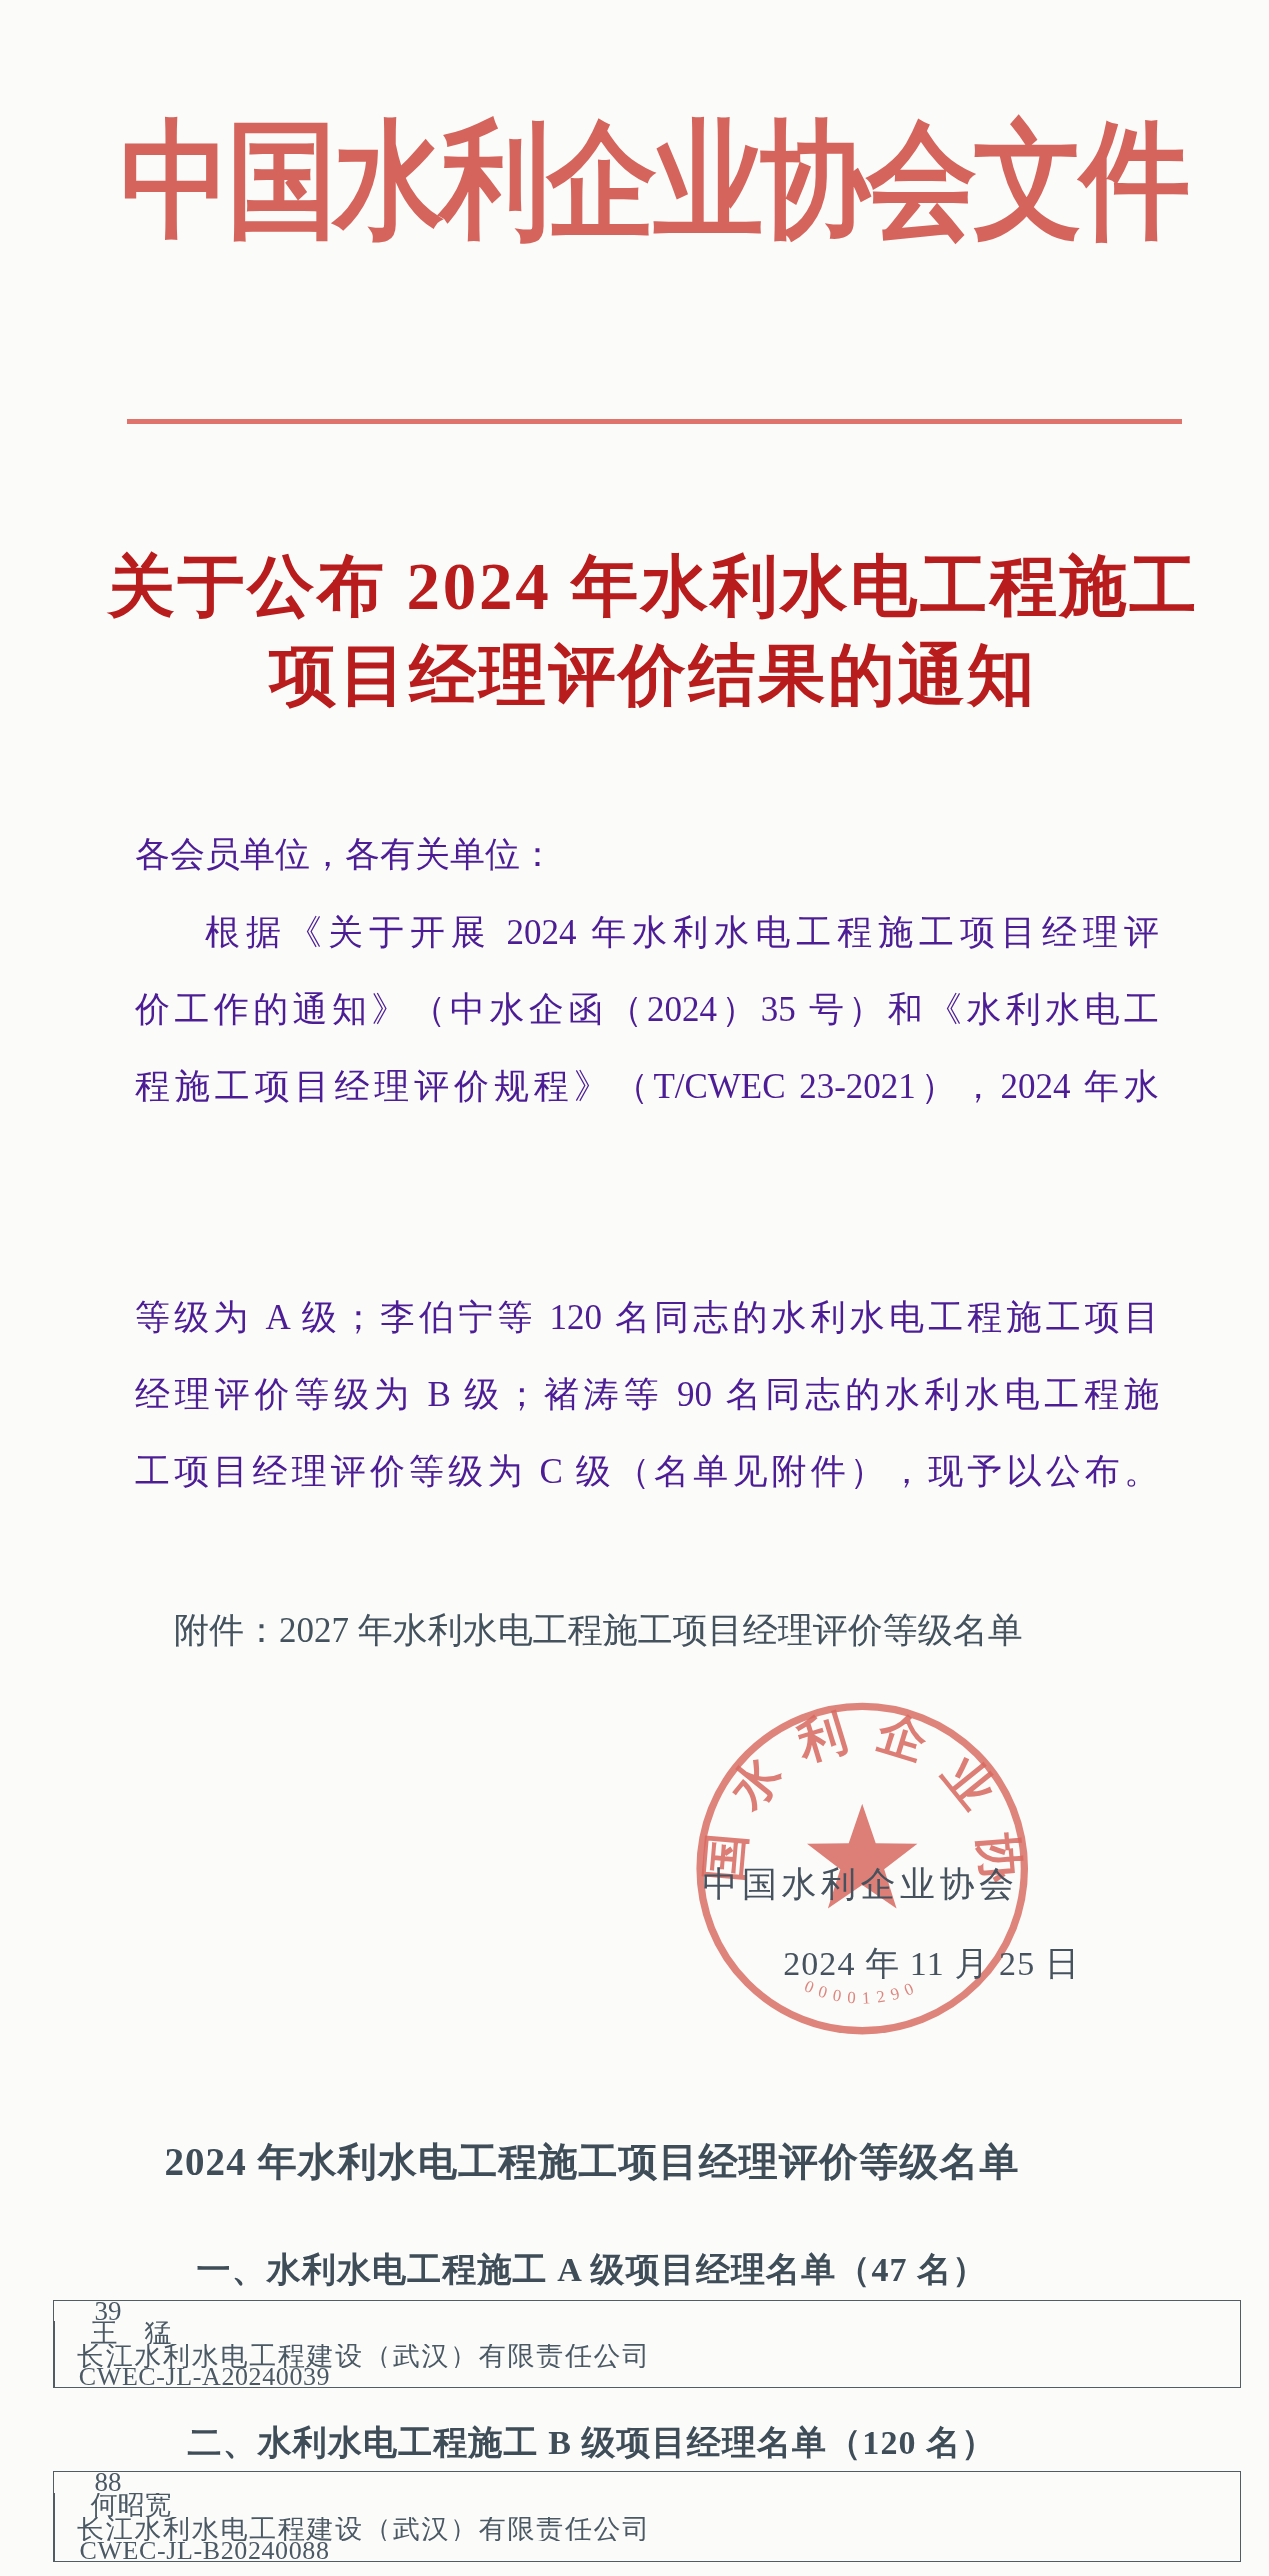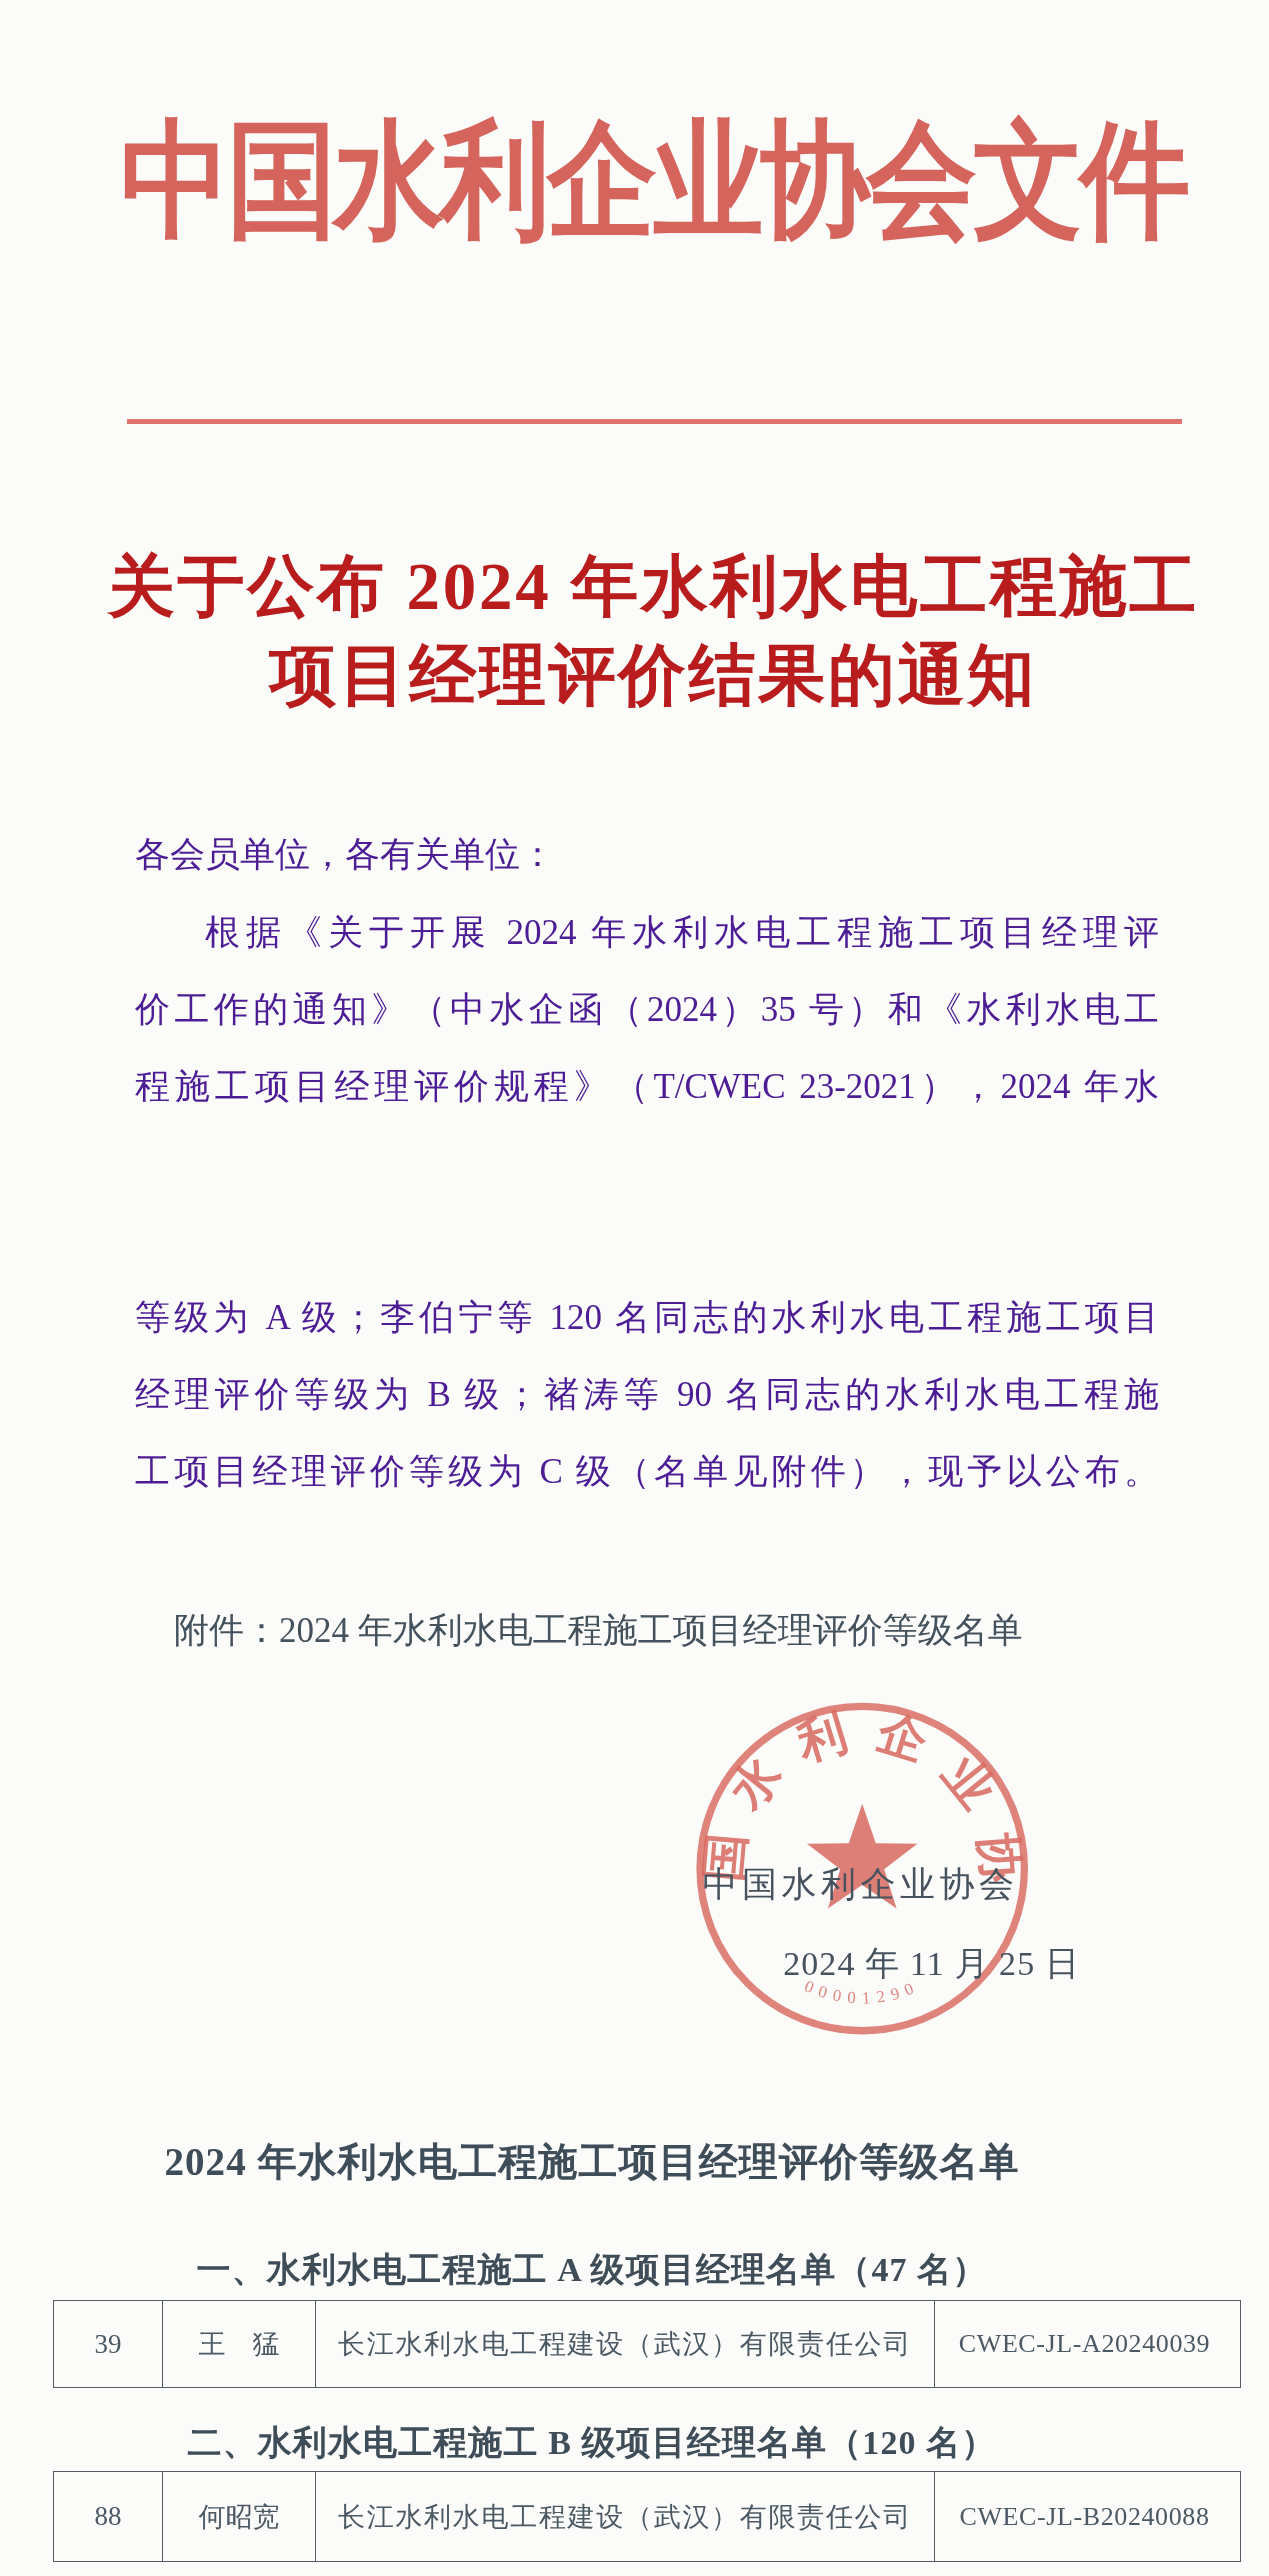--- a/index.html
+++ b/index.html
@@ -110,20 +110,21 @@
   .heading-a { top:2247px; }
   .heading-b { top:2420px; }
 
   .tbl {
     position:absolute;
     left:53px; width:1188px;
     display:flex;
     border:1.7px solid #515c64;
     box-sizing:border-box;
     z-index:1;
+    flex-direction:column;
   }
   .tbl-a { top:2300px; height:88px; }
   .tbl-b { top:2471px; height:91px; }
   .cell {
     border-left:1.7px solid #515c64;
     display:flex; align-items:center; justify-content:center;
     box-sizing:border-box;
     color:#4b5964;
     overflow:hidden;
   }
@@ -147,21 +148,21 @@
   <div class="centered notice-title title-2">项目经理评价结果的通知</div>
 
   <div class="body-line" style="top:816px">各会员单位，各有关单位：</div>
   <div class="body-line jline indent" style="top:894px">根据《关于开展 2024 年水利水电工程施工项目经理评</div>
   <div class="body-line jline" style="top:971px">价工作的通知》（中水企函（2024）35 号）和《水利水电工</div>
   <div class="body-line jline" style="top:1048px">程施工项目经理评价规程》（T/CWEC 23-2021），2024 年水</div>
   <div class="body-line jline" style="top:1279px">等级为 A 级；李伯宁等 120 名同志的水利水电工程施工项目</div>
   <div class="body-line jline" style="top:1356px">经理评价等级为 B 级；褚涛等 90 名同志的水利水电工程施</div>
   <div class="body-line jline" style="top:1433px">工项目经理评价等级为 C 级（名单见附件），现予以公布。</div>
 
-  <div class="attach-note">附件：2024 年水利水电工程施工项目经理评价等级名单</div>
+  <div class="attach-note">附件：2027 年水利水电工程施工项目经理评价等级名单</div>
 
   <svg class="seal" viewBox="0 0 595 625">
     <circle cx="297" cy="310" r="288" fill="none" stroke="#d8695f" stroke-width="13" opacity="0.82"></circle>
     <path id="sealArc" d="M 102 401 A 215 215 0 1 1 492 401" fill="none"></path>
     <text font-size="86" font-weight="bold" fill="#d8695f" opacity="0.85">
       <textPath href="#sealArc" startOffset="50%" text-anchor="middle" textLength="980" lengthAdjust="spacing">中国水利企业协会</textPath>
     </text>
     <polygon points="297,195 321,265 395,266 336,311 358,381 297,339 236,381 258,311 199,266 273,265" fill="#d8695f" opacity="0.85"></polygon>
     <path id="sealSerial" d="M 157 505 A 242 242 0 0 0 437 505" fill="none"></path>
     <text font-size="30" fill="#d8695f" opacity="0.8" letter-spacing="12">

